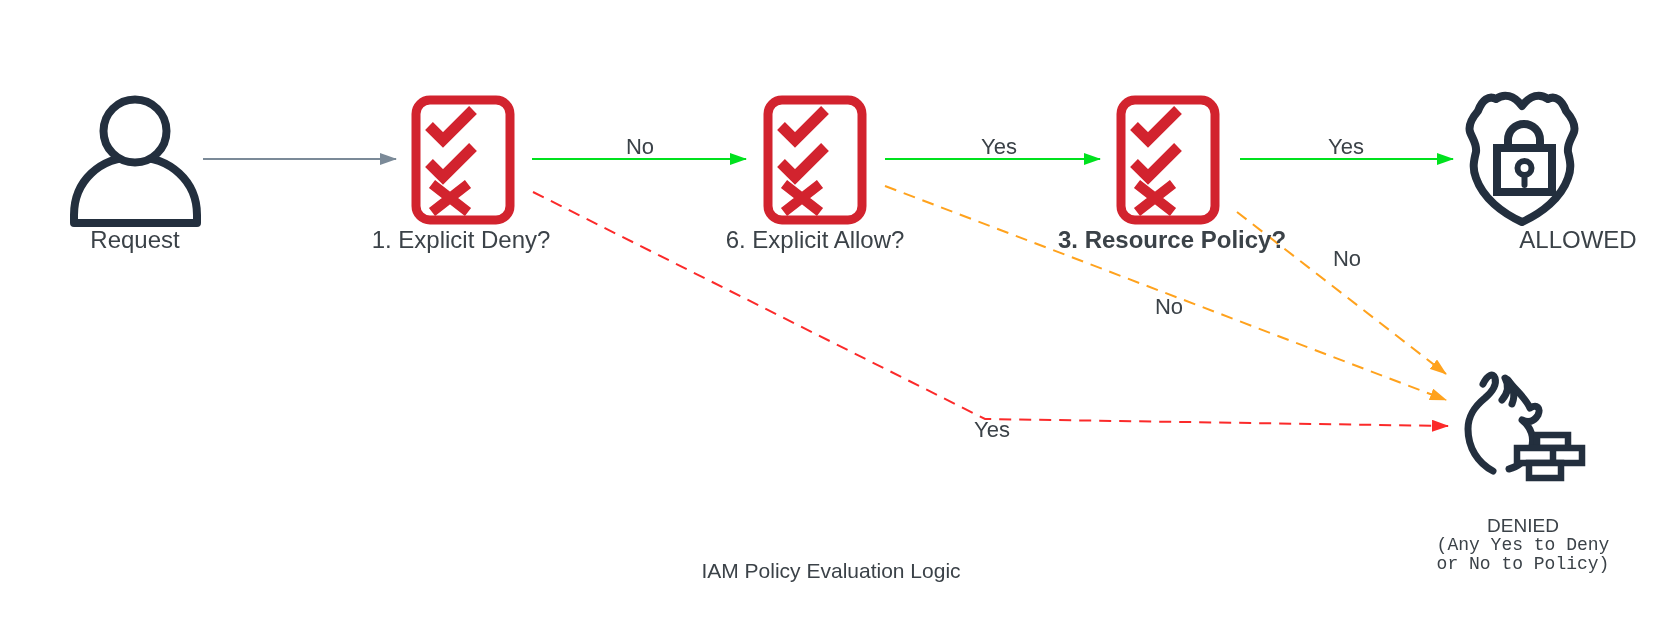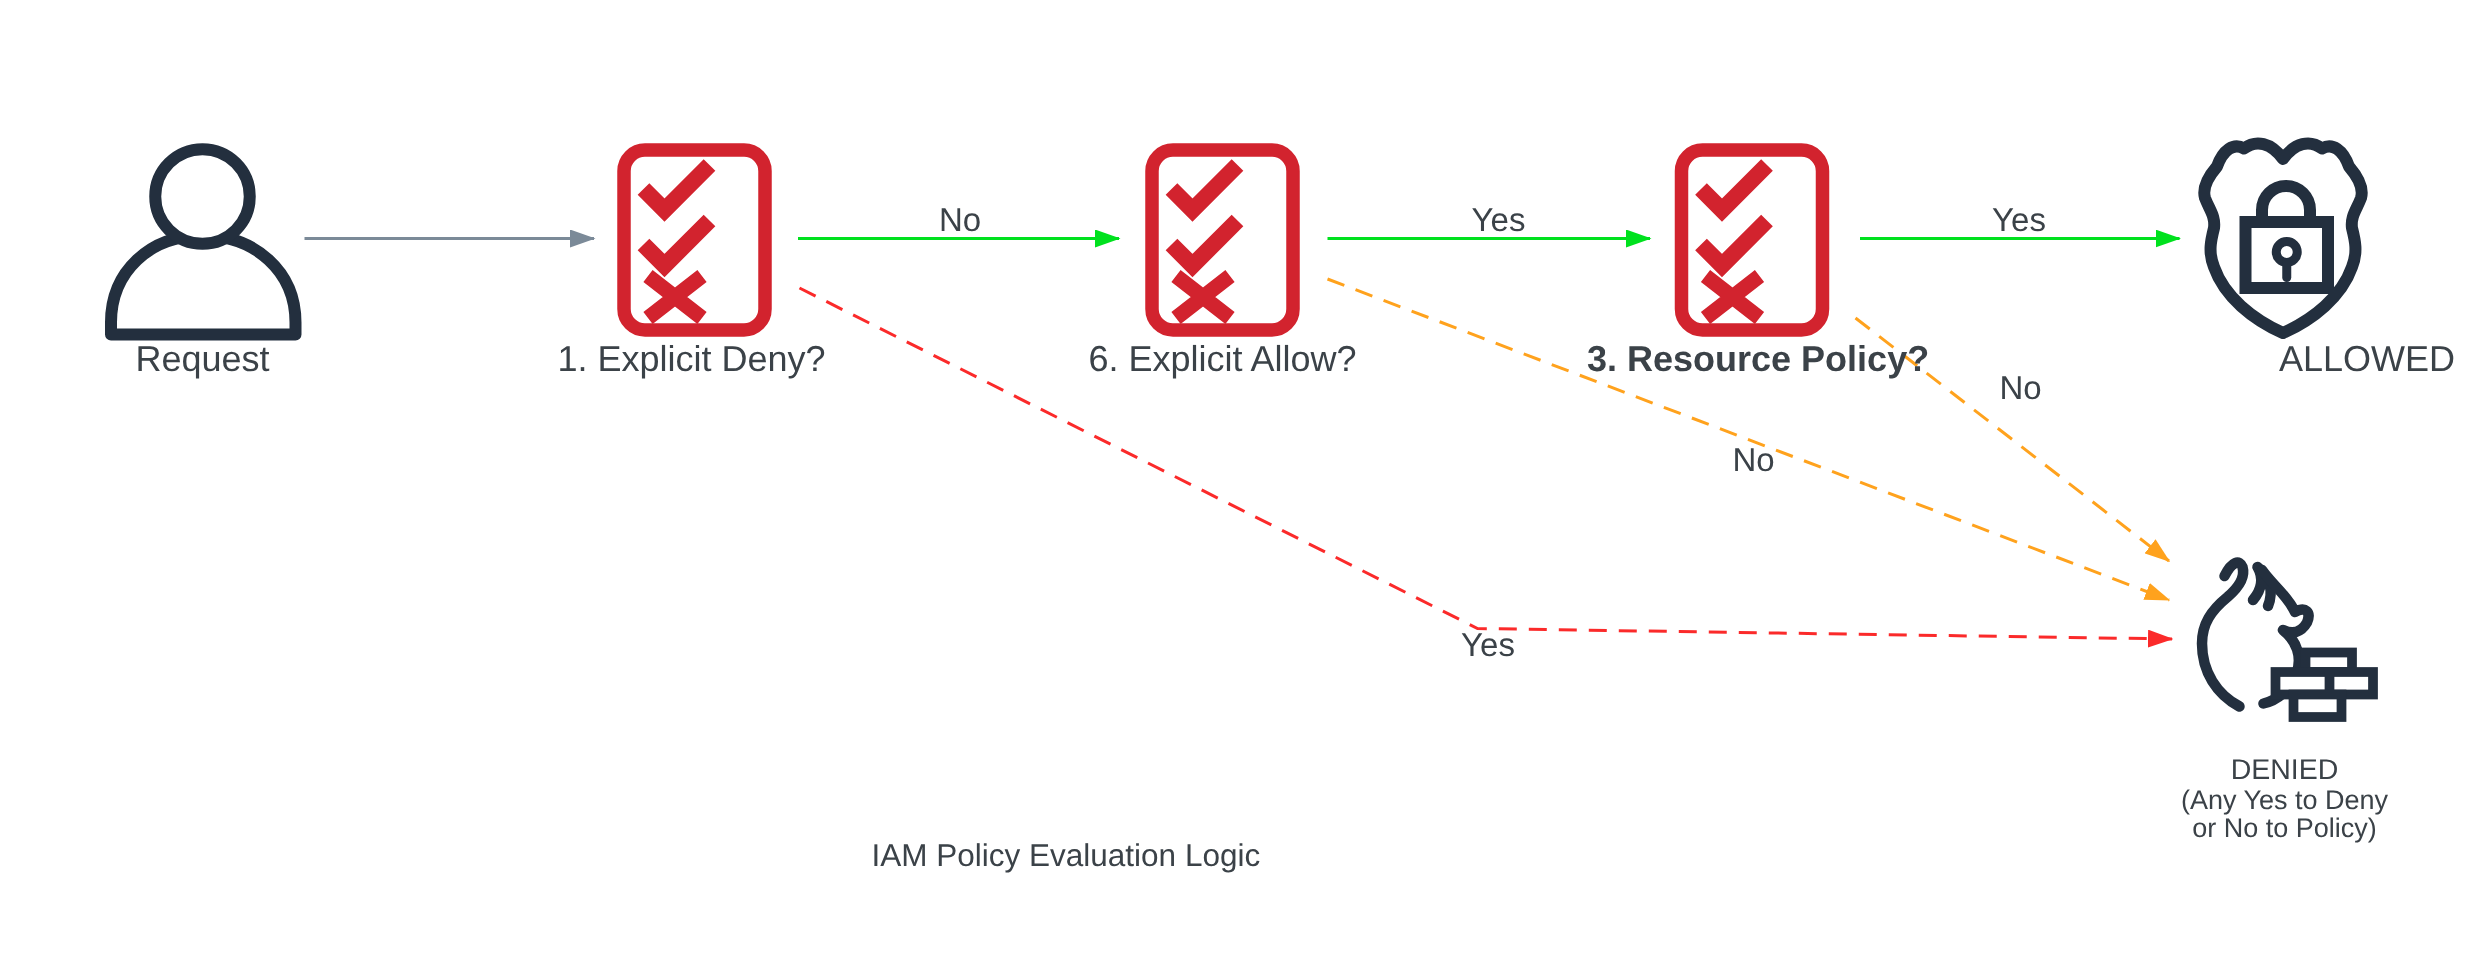--- a/index.html
+++ b/index.html
@@ -5,24 +5,24 @@
   html,body{margin:0;padding:0;background:#fff;}
   body{font-family:"Liberation Sans","DejaVu Sans",sans-serif;}
   .canvas{position:relative;width:1661px;height:641px;background:#ffffff;overflow:hidden;
           color:var(--c-text,#3b4248);}
   .connectors{position:absolute;left:0;top:0;z-index:1;}
   .node{position:absolute;z-index:2;}
   .node svg{display:block;width:100%;height:100%;}
   .lbl{position:absolute;z-index:3;width:220px;text-align:center;font-size:24px;line-height:22px;
        white-space:nowrap;}
   .edge-lbl{position:absolute;z-index:3;width:64px;text-align:center;font-size:22px;line-height:20px;}
-  .denied-block{position:absolute;z-index:3;left:1398px;top:504px;width:250px;text-align:center;}
+  .denied-block{position:absolute;z-index:3;left:1398px;top:516px;width:250px;text-align:center;}
   .denied-block .main{font-size:19px;line-height:20px;}
-  .denied-block .sub{font-size:18px;line-height:19px;}
-  .title{position:absolute;z-index:3;left:581px;top:559px;width:500px;
+  .denied-block .sub{font-size:18px;line-height:19px;font-family:Liberation Mono, monospace;}
+  .title{position:absolute;z-index:3;left:581px;top:559px;width:500px;text-align:center;
          font-size:21px;line-height:24px;}
 </style>
 </head>
 <body>
 
 <div class="canvas">
 
   <svg class="connectors" width="1661" height="641" viewBox="0 0 1661 641">
     <defs>
       <marker id="m-gray" markerUnits="userSpaceOnUse" markerWidth="17" markerHeight="12" refX="16" refY="6" orient="auto">

